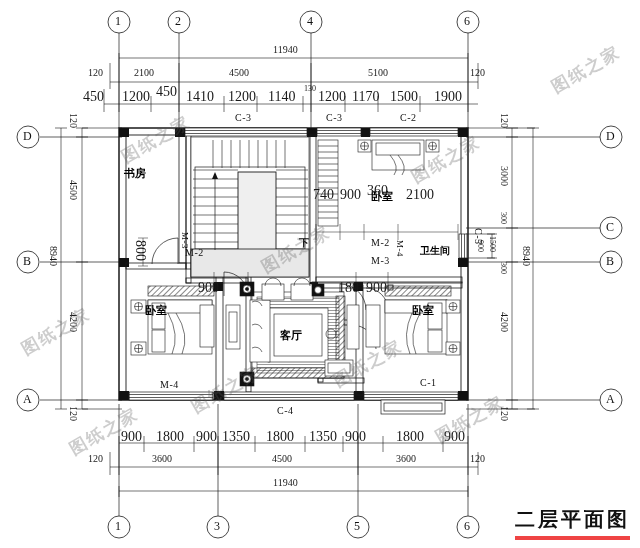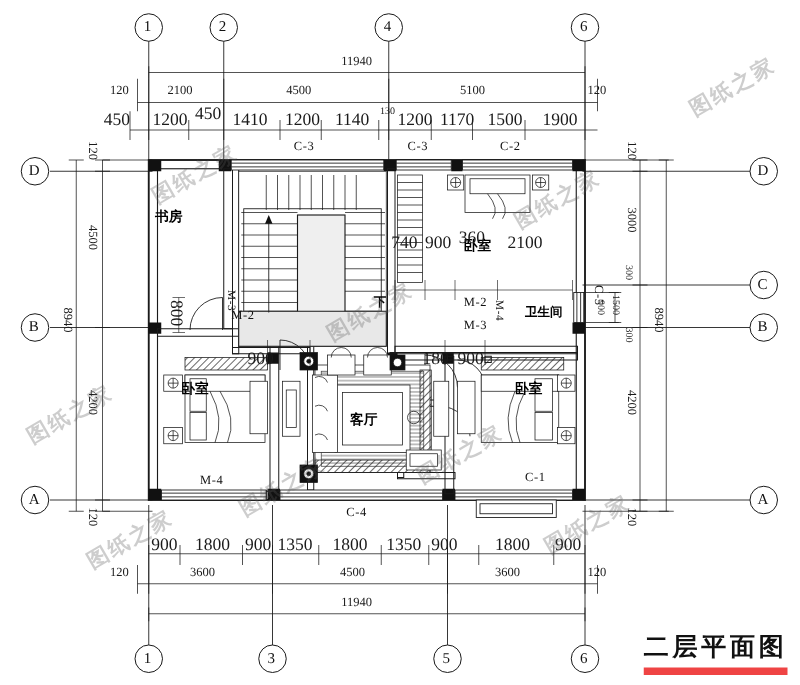--- a/index.html
+++ b/index.html
@@ -15,21 +15,21 @@
        font-family:"Liberation Serif","DejaVu Serif",serif;}
   .dim{font-size:10px;color:#1a1a1a;}
   .dim9{font-size:14px;color:#1a1a1a;}
   .dim8{font-size:8px;color:#1a1a1a;}
   .vert{writing-mode:vertical-rl;text-orientation:mixed;}
   .room{font-family:"DejaVu Sans",sans-serif;font-size:11px;font-weight:700;color:#000;}
   .code{font-size:10px;font-family:"Liberation Serif",serif;letter-spacing:.5px;}
   .gridnum{font-size:12px;}
   #title{position:absolute;right:10px;bottom:8px;font-family:"DejaVu Sans",sans-serif;
          font-size:20px;font-weight:700;letter-spacing:3px;color:#111;
-         border-bottom:6px solid #ef4444;padding-bottom:3px;}
+         border-bottom:4px solid #ef4444;padding-bottom:3px;}
 </style>
 </head>
 <body>
 
 <div id="sheet">
 
   <svg width="640" height="548" viewBox="0 0 640 548">
     <defs>
       <pattern id="hatch" width="4" height="4" patternUnits="userSpaceOnUse" patternTransform="rotate(45)">
         <line x1="0" y1="0" x2="0" y2="4" stroke="#222" stroke-width="1.1"></line>

